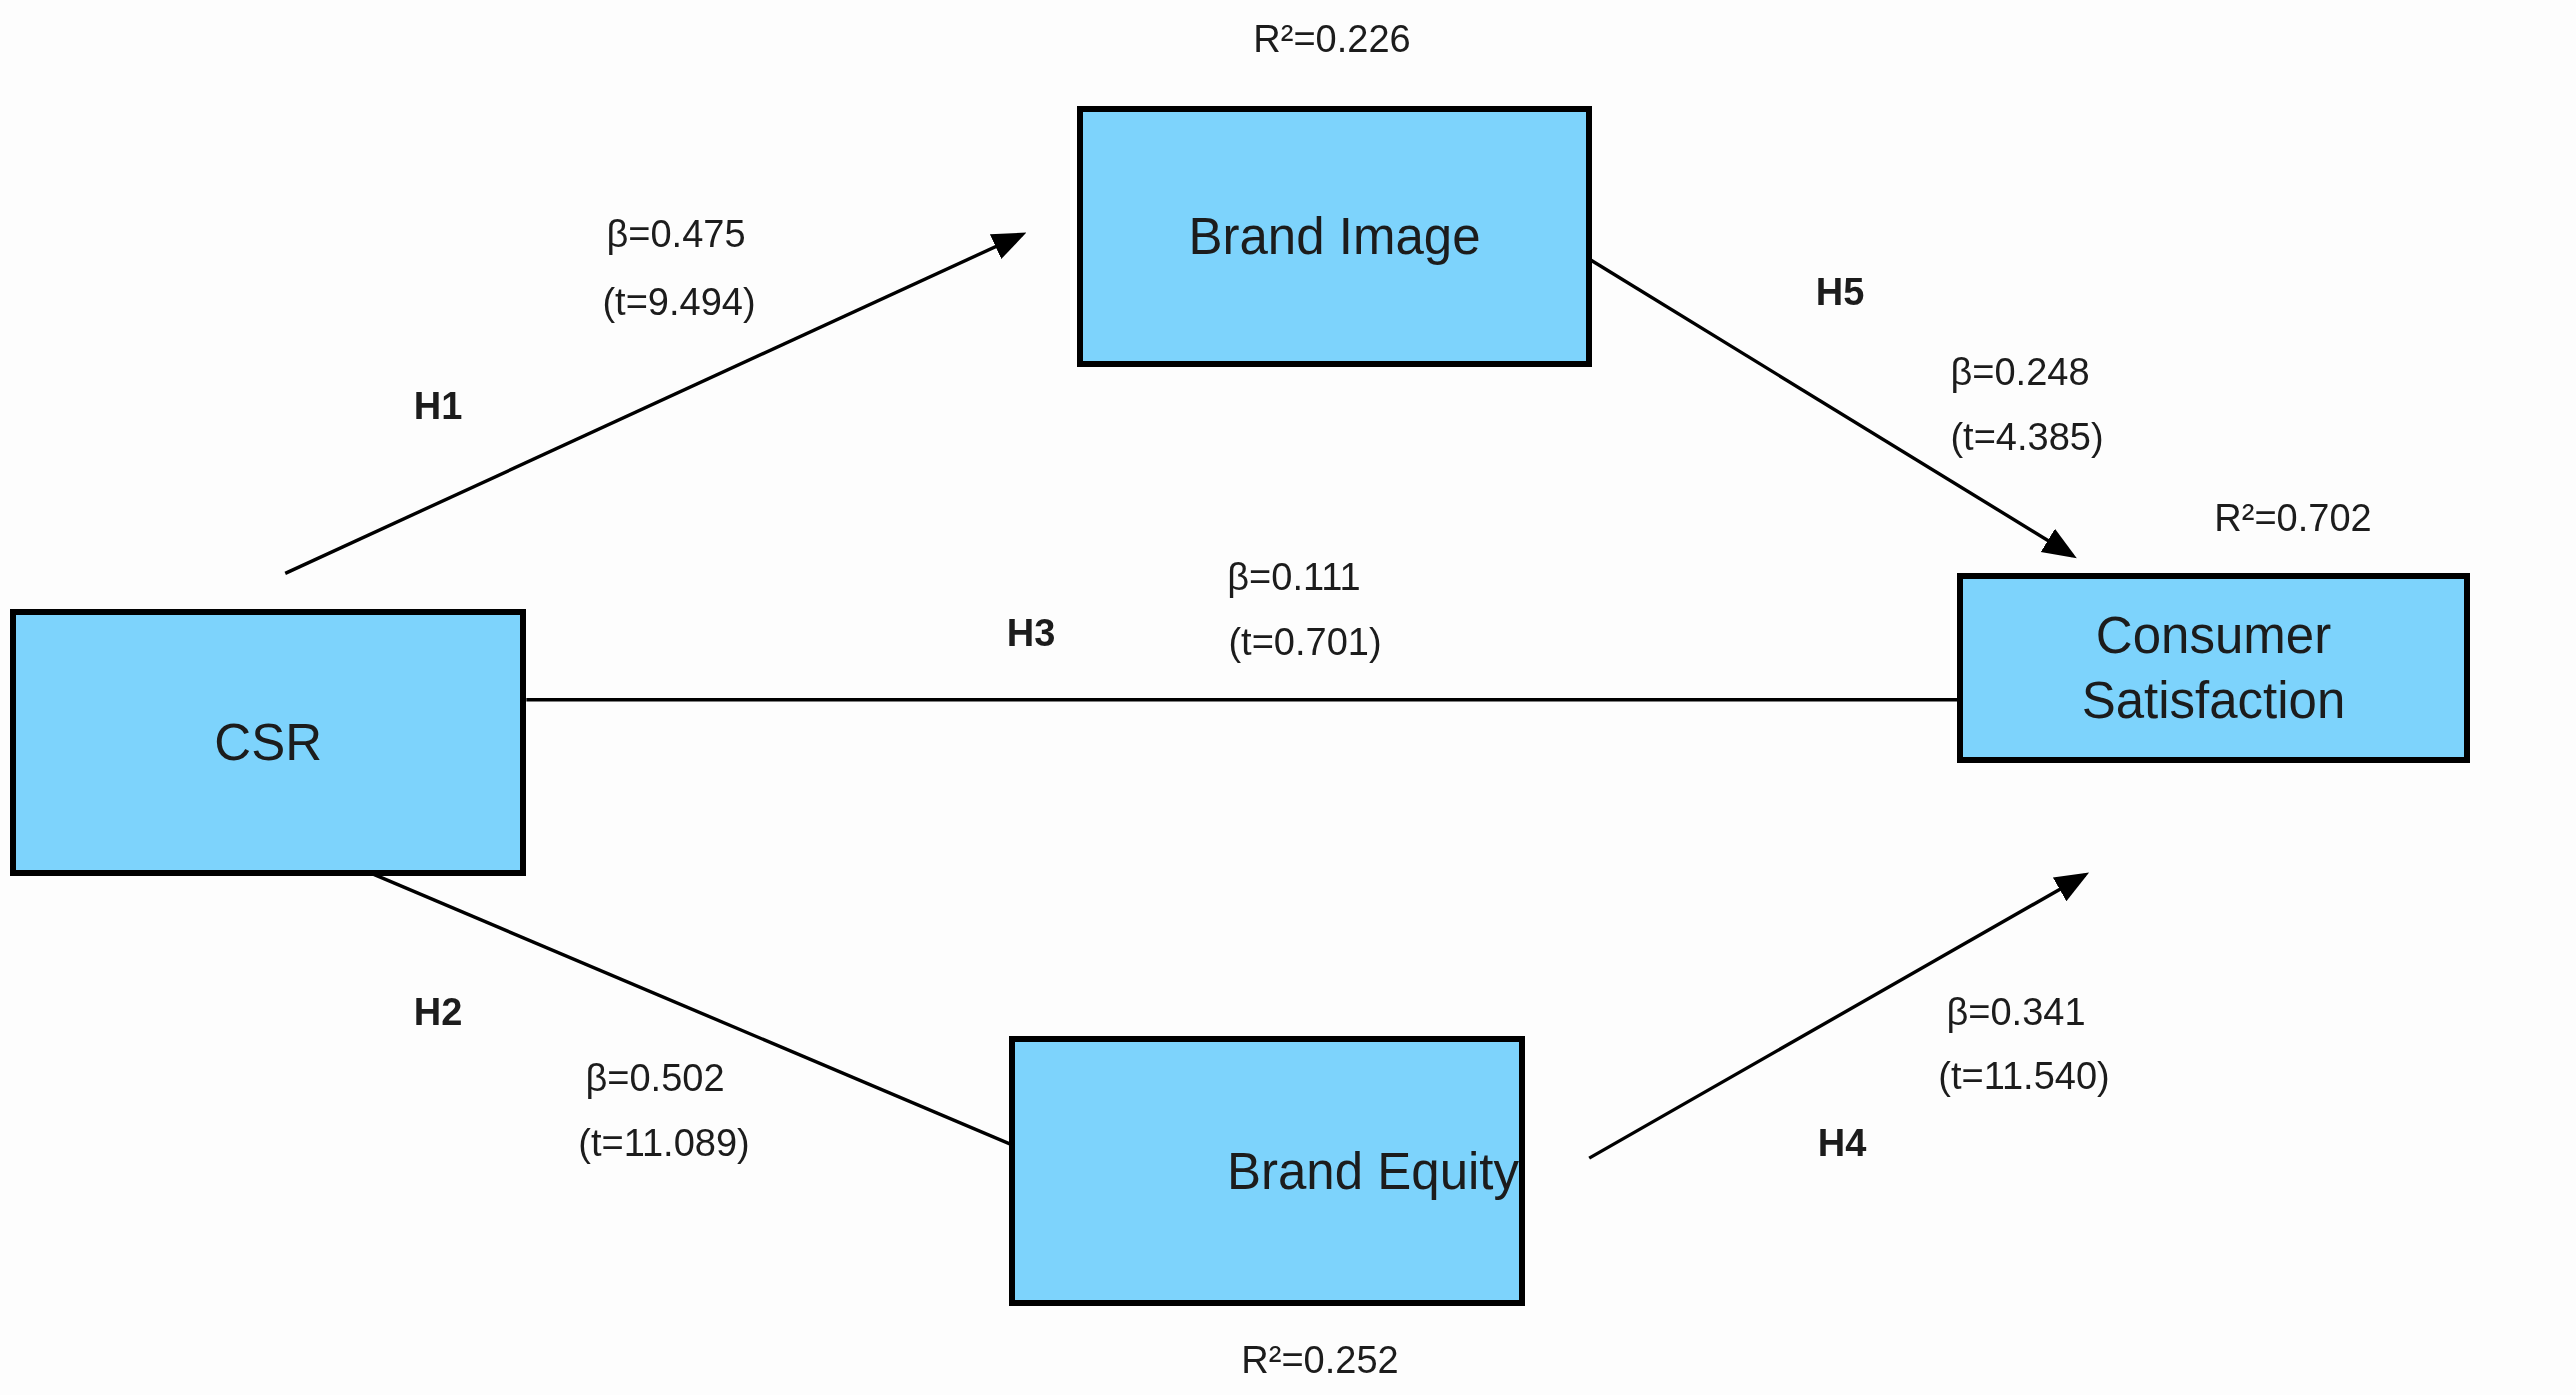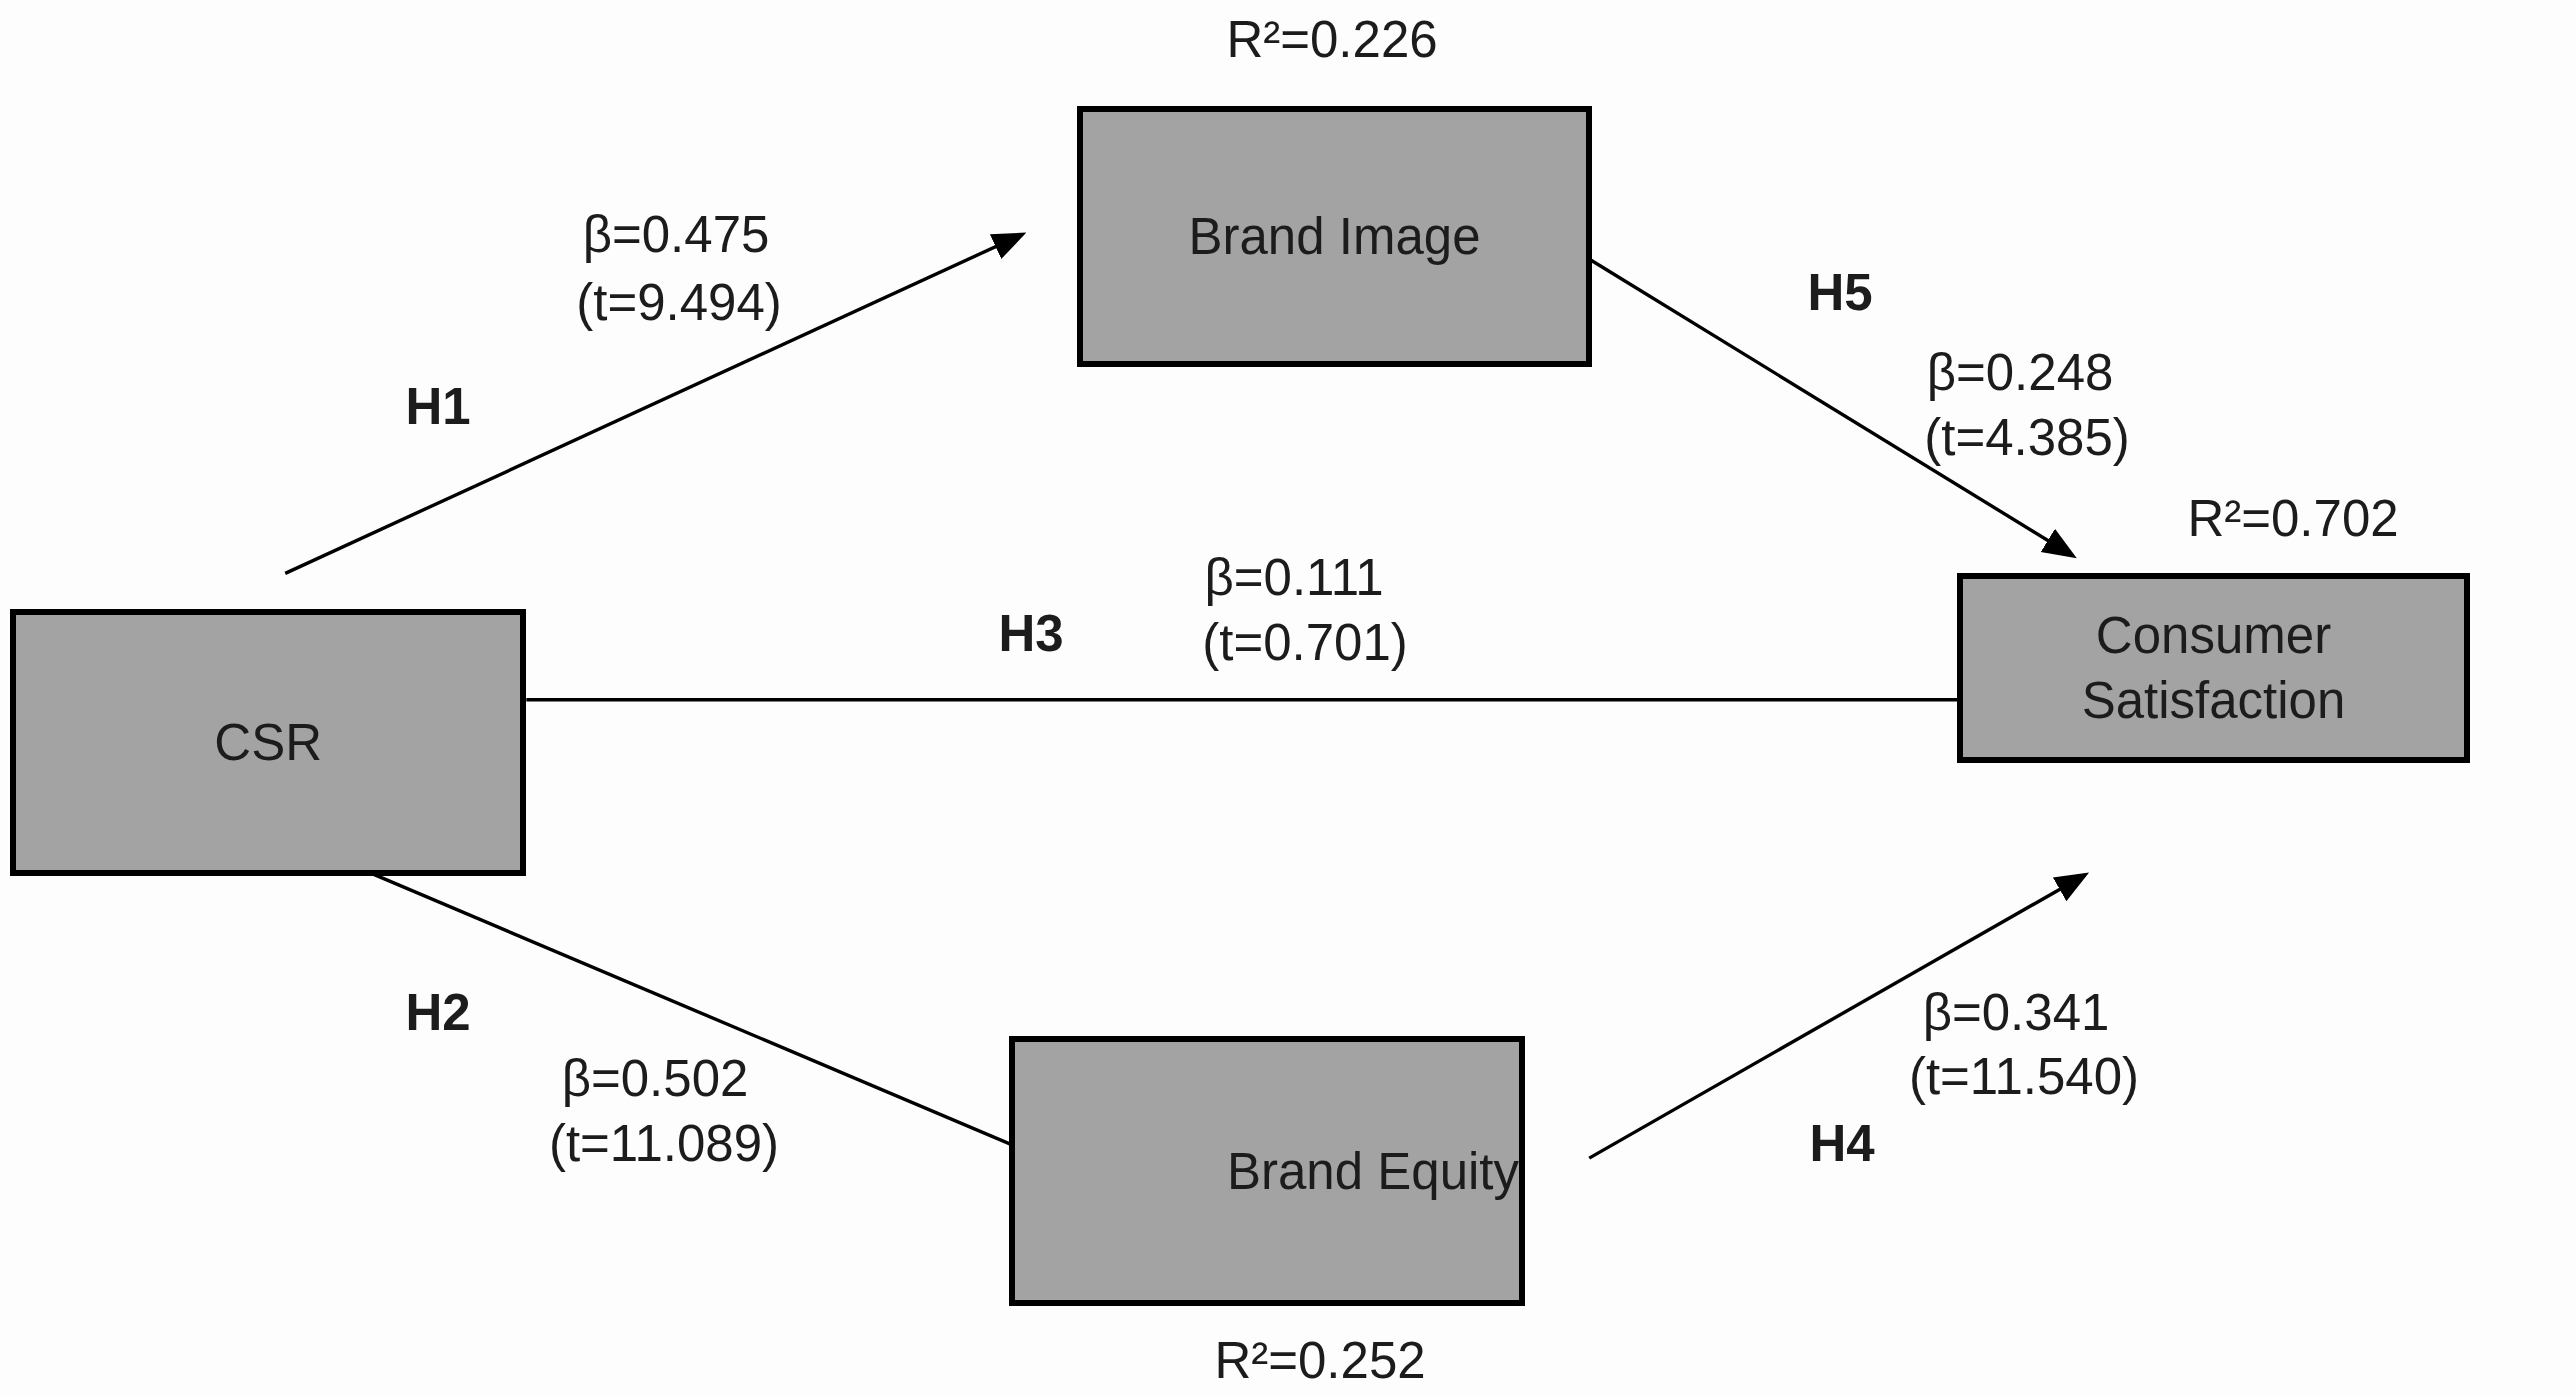--- a/index.html
+++ b/index.html
@@ -19,36 +19,36 @@
   #arrows {
     position: absolute;
     inset: 0;
     width: 100%;
     height: 100%;
   }
   .node {
     position: absolute;
     box-sizing: border-box;
     border: 6.1px solid #000000;
-    background: #a3a3a3;
+    background: #7dd3fc;
     display: flex;
     align-items: center;
     justify-content: center;
     text-align: center;
     font-size: 51px;
     line-height: 65px;
     color: #1c1c1c;
   }
   .node .node-label {
     max-width: 421px;
   }
   .lbl {
     position: absolute;
     transform: translate(-50%, -50%);
-    font-size: 51px;
+    font-size: 38px;
     line-height: 65px;
     white-space: nowrap;
     color: #1c1c1c;
   }
   .lbl.hyp {
     font-weight: bold;
   }
   .arrow-line {
     stroke: #000000;
     stroke-width: 5;

